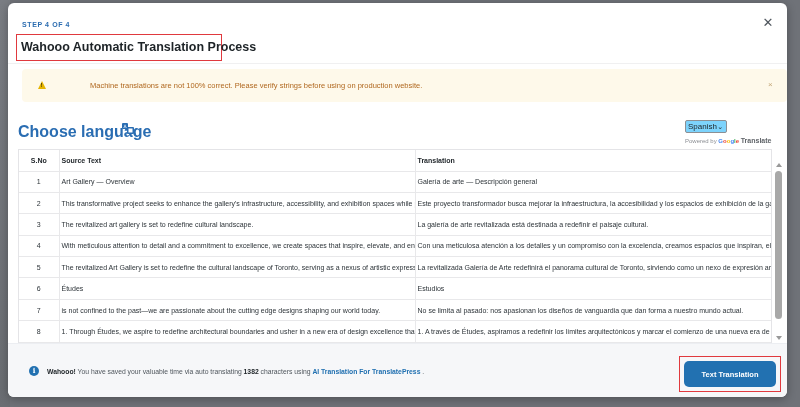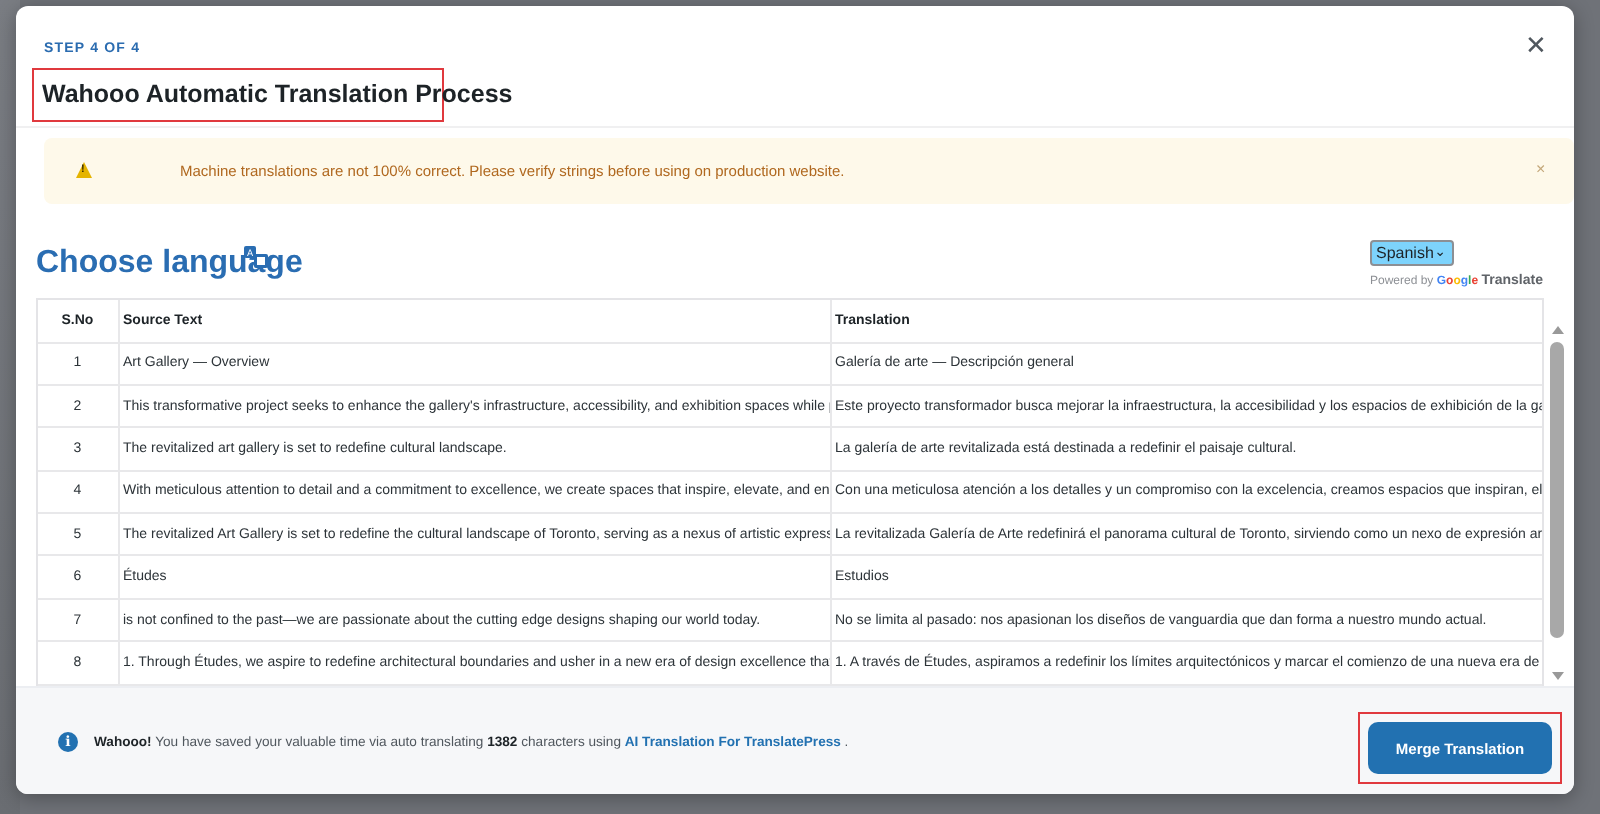--- a/index.html
+++ b/index.html
@@ -245,15 +245,15 @@
     <div class="scroll-thumb"></div>
     <div class="scroll-down"></div>
   </div>
 
   <div class="footer">
     <div class="info-icon">i</div>
     <div class="footer-text">
       <b>Wahooo!</b><span> You have saved your valuable time via auto translating </span><b>1382</b><span> characters using </span><span class="link">AI Translation For TranslatePress</span><span> .</span>
     </div>
     <div class="merge-box"></div>
-    <button class="merge-btn">Merge Translation</button>
+    <button class="merge-btn">Text Translation</button>
   </div>
 </div>
 
 </body></html>

